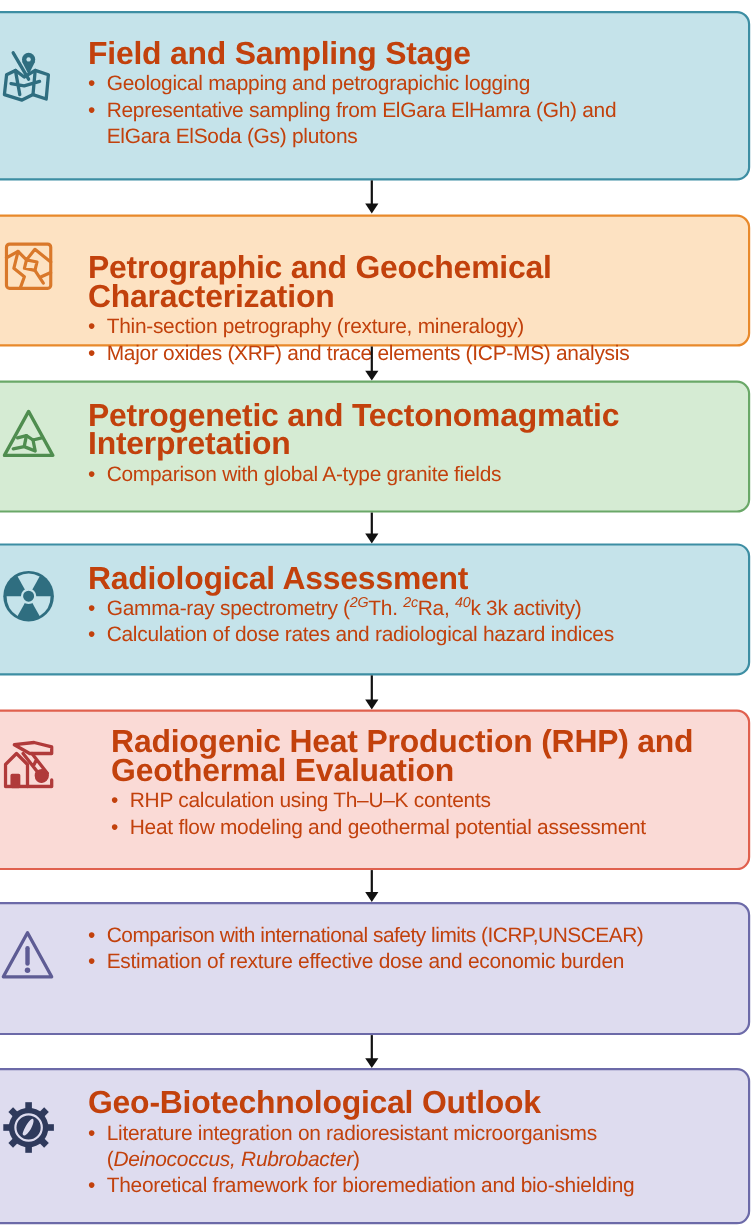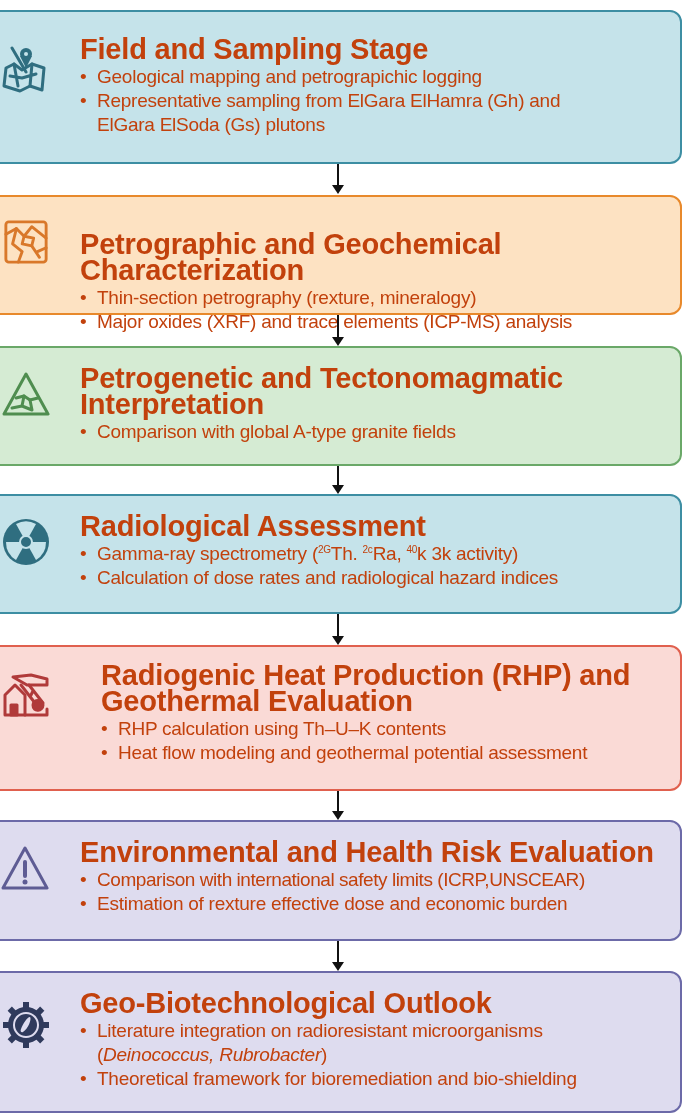--- a/index.html
+++ b/index.html
@@ -27,21 +27,21 @@
   .bullet::before {
     content:"\2022"; position:absolute; left:0; top:0;
   }
   .arrow { position:absolute; left:337px; width:2px; background:#111; }
   .arrow::after {
     content:""; position:absolute; left:-5px; bottom:-2px;
     border-left:6px solid transparent; border-right:6px solid transparent;
     border-top:9px solid #111;
   }
   .ital { font-style:italic; }
-  sup { font-size:10px; line-height:0; }
+  sup { font-size:13px; line-height:0;font-style:italic; }
 </style>
 </head>
 <body>
 
 <div class="box" style="top:10px;height:154px;background:#c5e3ea;border-color:#3d8ea3;">
   <svg class="icon" style="top:34px" viewBox="0 0 48 48" fill="none" stroke="#2f6e80" stroke-width="3" stroke-linejoin="round" stroke-linecap="round">
     <path d="M4 22 L12 18 L20 24 L30 18 L42 22 L40 44 L28 40 L18 45 L2 40 Z"></path>
     <path d="M12 18 L16 40 M30 18 L28 40 M8 30 L20 32 L34 28"></path>
     <path d="M10 2 L24 26"></path>
     <circle cx="24" cy="8" r="6" fill="#2f6e80" stroke="none"></circle>
@@ -118,21 +118,20 @@
 </div>
 <div class="arrow" style="top:791px;height:27px;"></div>
 
 <div class="box" style="top:820px;height:121px;background:#dedcef;border-color:#6c6aa8;">
   <svg class="icon" style="top:22px;left:13px;" viewBox="0 0 48 48" fill="none" stroke="#5e5c94" stroke-width="3" stroke-linejoin="round" stroke-linecap="round">
     <path d="M24 4 L46 44 L2 44 Z"></path>
     <path d="M24 18 L24 32" stroke-width="4"></path>
     <circle cx="24" cy="38" r="2.5" fill="#5e5c94" stroke="none"></circle>
   </svg>
   <div class="content" style="top:17px;">
-    <div class="title">Environmental and Health Risk Evaluation</div>
     <div class="bullet" style="white-space:nowrap;letter-spacing:-0.45px;">Comparison with international safety limits (ICRP,UNSCEAR)</div>
     <div class="bullet">Estimation of rexture effective dose and economic burden</div>
   </div>
 </div>
 <div class="arrow" style="top:941px;height:28px;"></div>
 
 <div class="box" style="top:971px;height:142px;background:#dedcef;border-color:#6c6aa8;">
   <svg class="icon" style="top:28px;left:14px;" viewBox="0 0 48 48">
     <g fill="#2f3a5c">
       <circle cx="24" cy="24" r="18"></circle>

